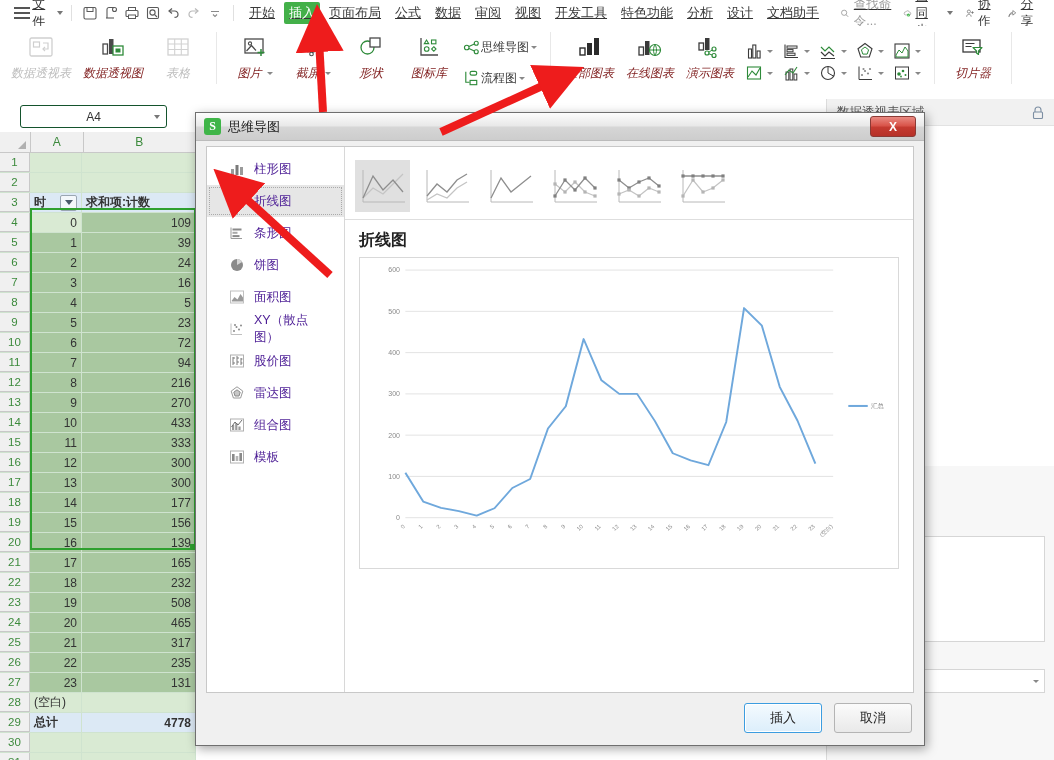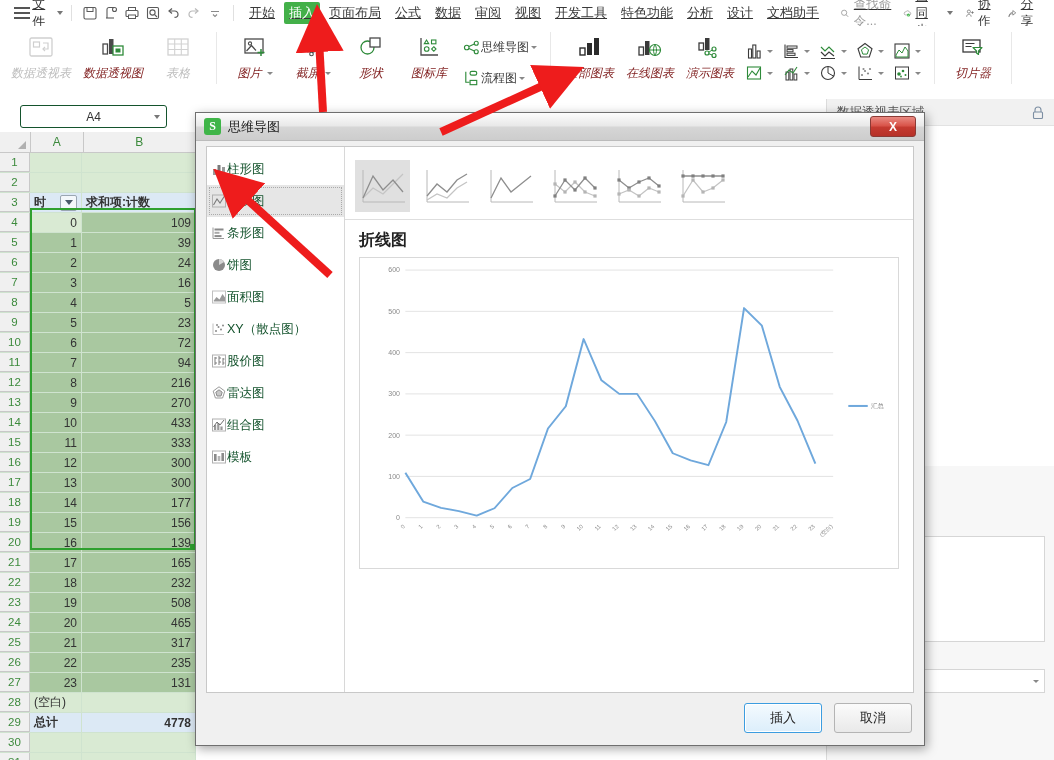--- a/index.html
+++ b/index.html
@@ -106,21 +106,21 @@
             font-weight:bold;display:flex;align-items:center;justify-content:center;margin:0 7px 0 4px;
             font-family:"Liberation Serif",serif;}
   .dlg-ttxt{font-size:13px;color:#222;}
   #dlg-close{margin-left:auto;width:44px;height:19px;border-radius:3px;border:1px solid #8b3a35;
              background:linear-gradient(180deg,#e98a82 0%,#d9554b 45%,#c43a30 55%,#b63128 100%);
              color:#fff;font-size:12px;font-weight:bold;display:flex;align-items:center;
              justify-content:center;margin-right:4px;}
   #dlg-inner{position:absolute;left:10px;top:33px;width:706px;height:545px;background:#fff;
              border:1px solid #c8c8c8;display:flex;}
   #typelist{width:138px;border-right:1px solid #d8d8d8;padding-top:6px;box-sizing:border-box;}
-  .tl-item{height:32px;display:flex;align-items:center;padding:0 4px;font-size:12.5px;color:#14532d;}
+  .tl-item{height:32px;display:flex;align-items:center;gap:9px;padding:0 22px;font-size:12.5px;color:#4c1d95;}
   .tl-item.sel{background:#e6e6e6;outline:1px dotted #aaa;outline-offset:-3px;}
   #typeright{flex:1;display:flex;flex-direction:column;}
   #thumbrow{height:66px;display:flex;align-items:center;gap:9px;padding:6px 0 0 10px;
             border-bottom:1px solid #dedede;}
   .thumb{width:55px;height:52px;display:flex;align-items:center;justify-content:center;}
   .thumb.sel{background:#e0e0e0;}
   #prevtitle{font-size:16px;font-weight:bold;color:#222;padding:10px 0 6px 14px;}
   #previewbox{margin:0 14px;border:1px solid #d9d9d9;background:#fff;height:310px;position:relative;}
   #dlg-btns{position:absolute;right:12px;bottom:12px;display:flex;gap:12px;}
   .dbtn{width:76px;height:28px;border-radius:3px;font-size:13px;display:flex;align-items:center;

